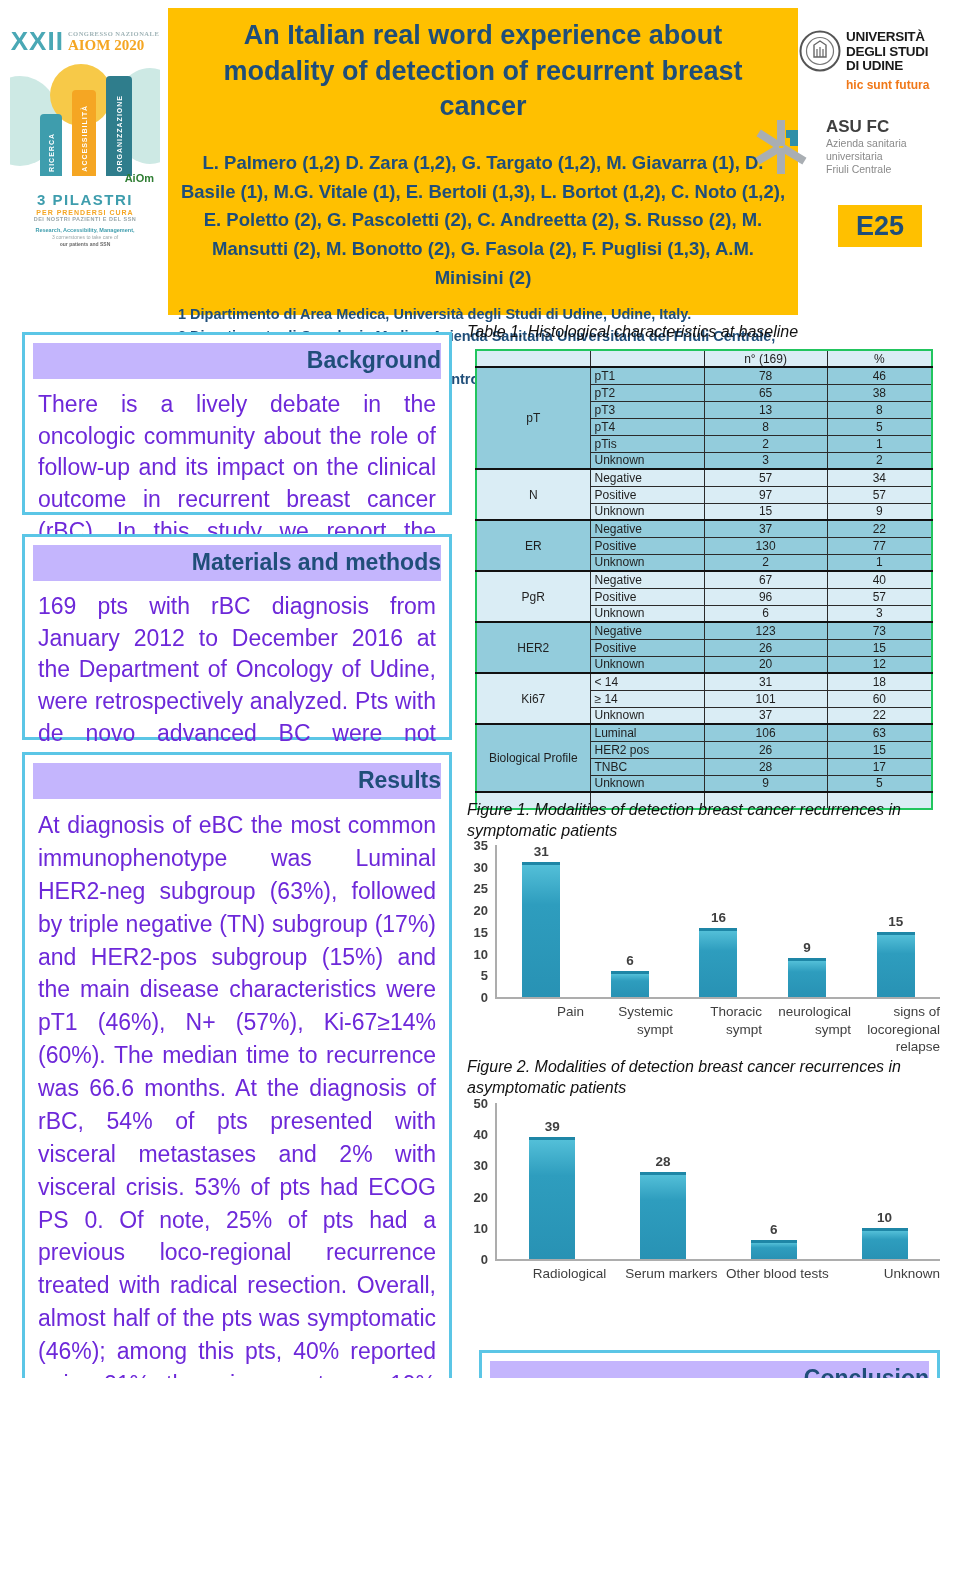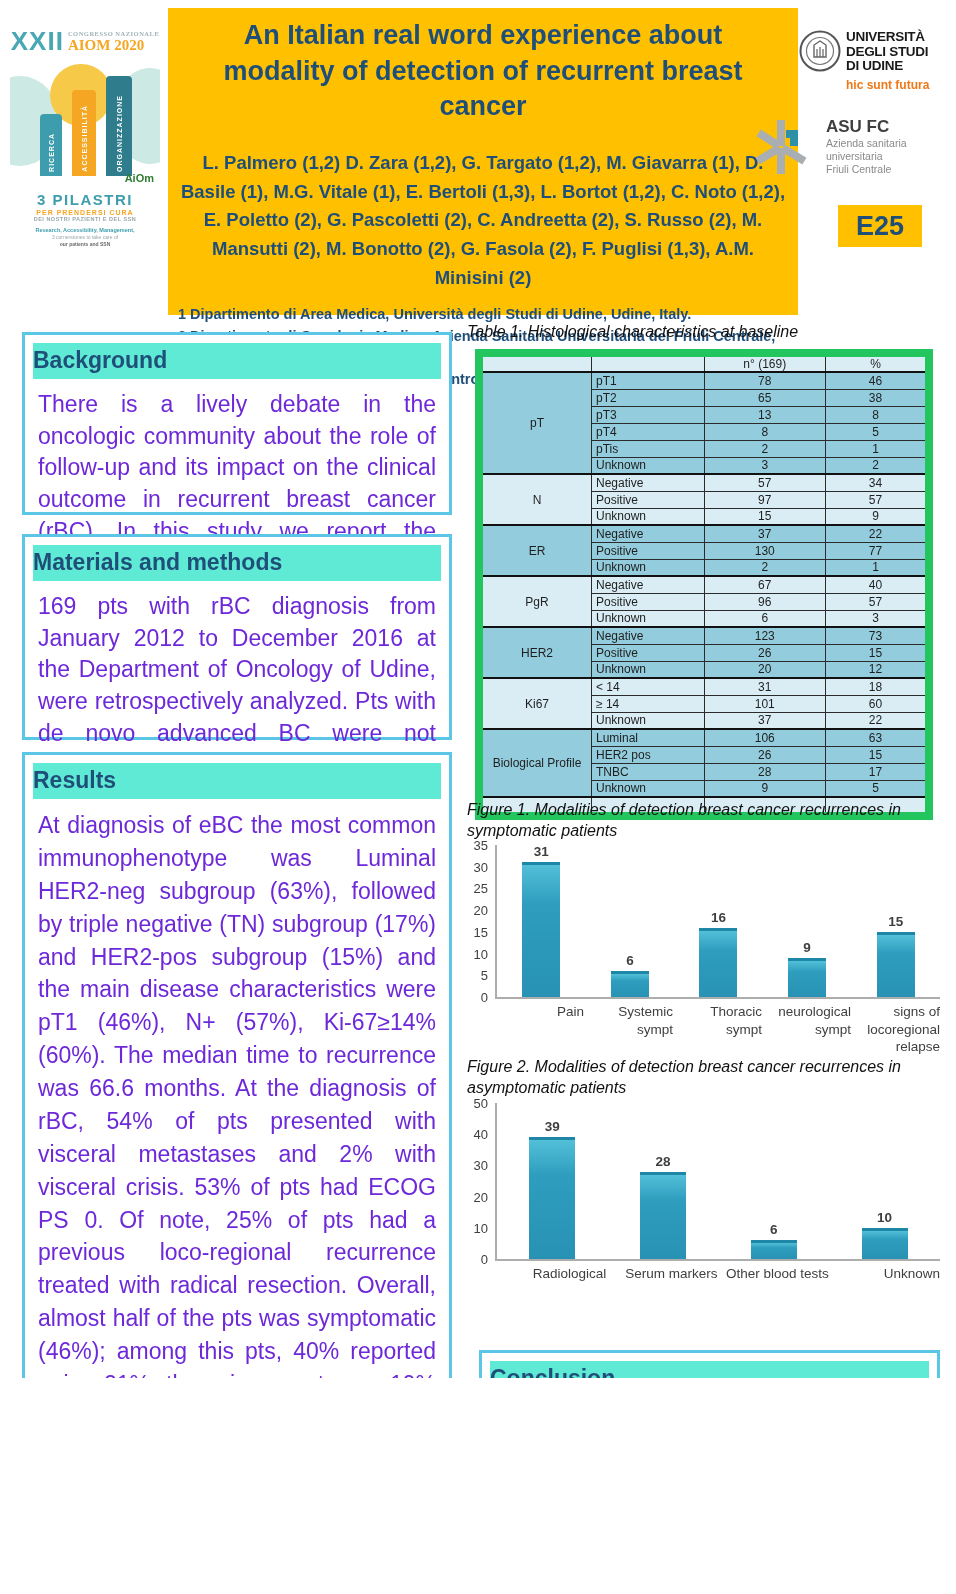--- a/index.html
+++ b/index.html
@@ -45,45 +45,45 @@
   .asufc-text{display:flex;flex-direction:column;}
   .asufc-name{font-size:17px;font-weight:bold;color:#3F3F3F;line-height:1.1;}
   .asufc-desc{font-size:10.5px;color:#8a8a8a;line-height:1.25;}
 
   
   .box{position:absolute;background:#fff;border:3px solid #5BC6E6;box-sizing:border-box;}
   .box-bg{left:22px;top:332px;width:430px;height:183px;}
   .box-mm{left:22px;top:534px;width:430px;height:206px;}
   .box-res{left:22px;top:752px;width:430px;height:801px;}
   .box-conc{left:479px;top:1350px;width:461px;height:196px;}
-  .sec-bar{background:#5eead4;color:#1F4E79;font-weight:bold;font-size:23px;text-align:left;
-           margin:8px 8px 0 8px;padding:4px 0 5px 0;}
+  .sec-bar{background:#c4b5fd;color:#1F4E79;font-weight:bold;font-size:23px;text-align:right;
+           margin:8px 8px 0 8px;padding:4px 0 5px 8px;}
   .sec-body{font-size:23px;line-height:1.38;text-align:justify;color:#6d28d9;margin:10px 13px 0 13px;}
   .box-res .sec-body{line-height:1.43;}
 
   
   .tbl-caption{position:absolute;left:467px;top:323px;width:473px;font-size:16px;font-style:italic;color:#111;}
   .tbl1{position:absolute;left:475px;top:349px;width:458px;border-collapse:collapse;table-layout:fixed;
         font-size:12px;color:#1f1f1f;}
   .tbl1 td,.tbl1 th{border:1px solid #2b2b2b;height:17px;padding:0 4px;box-sizing:border-box;font-weight:normal;}
   .tbl1 .teal{background:#93CCDC;}
   .tbl1 .light{background:#DAEDF5;}
   .tbl1 .hdr{background:#DAEDF5;text-align:center;}
   .tbl1 .gcell{text-align:center;vertical-align:middle;}
   .tbl1 .lbl{text-align:left;}
   .tbl1 .num{text-align:center;}
   .tbl1 tr.gtop td{border-top:2px solid #111;}
-  .tbl1{border:8px solid #22c55e;}
+  .tbl1{border:2px solid #22c55e;}
 
   
   .fig-caption{position:absolute;width:473px;font-size:16px;font-style:italic;color:#111;line-height:1.3;}
   .chart{position:absolute;left:467px;width:473px;}
   .chart-row{display:flex;}
   .chart-yaxis{position:relative;width:28px;flex:none;}
-  .chart-yaxis span{position:absolute;right:7px;font-size:13px;font-weight:normal;color:#3F3F3F;}
+  .chart-yaxis span{position:absolute;right:7px;font-size:13px;font-weight:bold;color:#3F3F3F;}
   .chart-plot{flex:1;display:flex;align-items:flex-end;border-left:2px solid #ADADAD;border-bottom:2px solid #ADADAD;}
   .chart-slot{flex:1;display:flex;flex-direction:column;align-items:center;justify-content:flex-end;}
   .chart-bval{font-size:13.5px;font-weight:bold;color:#3F3F3F;margin-bottom:3px;}
   .chart-bar{background:linear-gradient(180deg,#53BFD8 0%,#2E9DBE 30%,#2892B4 100%);
              border-top:3px solid #1E86A6;box-sizing:border-box;}
   .chart-xrow{display:flex;margin-top:4px;}
   .chart-xspacer{width:28px;flex:none;}
   .chart-xlab{flex:1;text-align:right;font-size:13.5px;color:#3F3F3F;line-height:1.3;}
 
   

